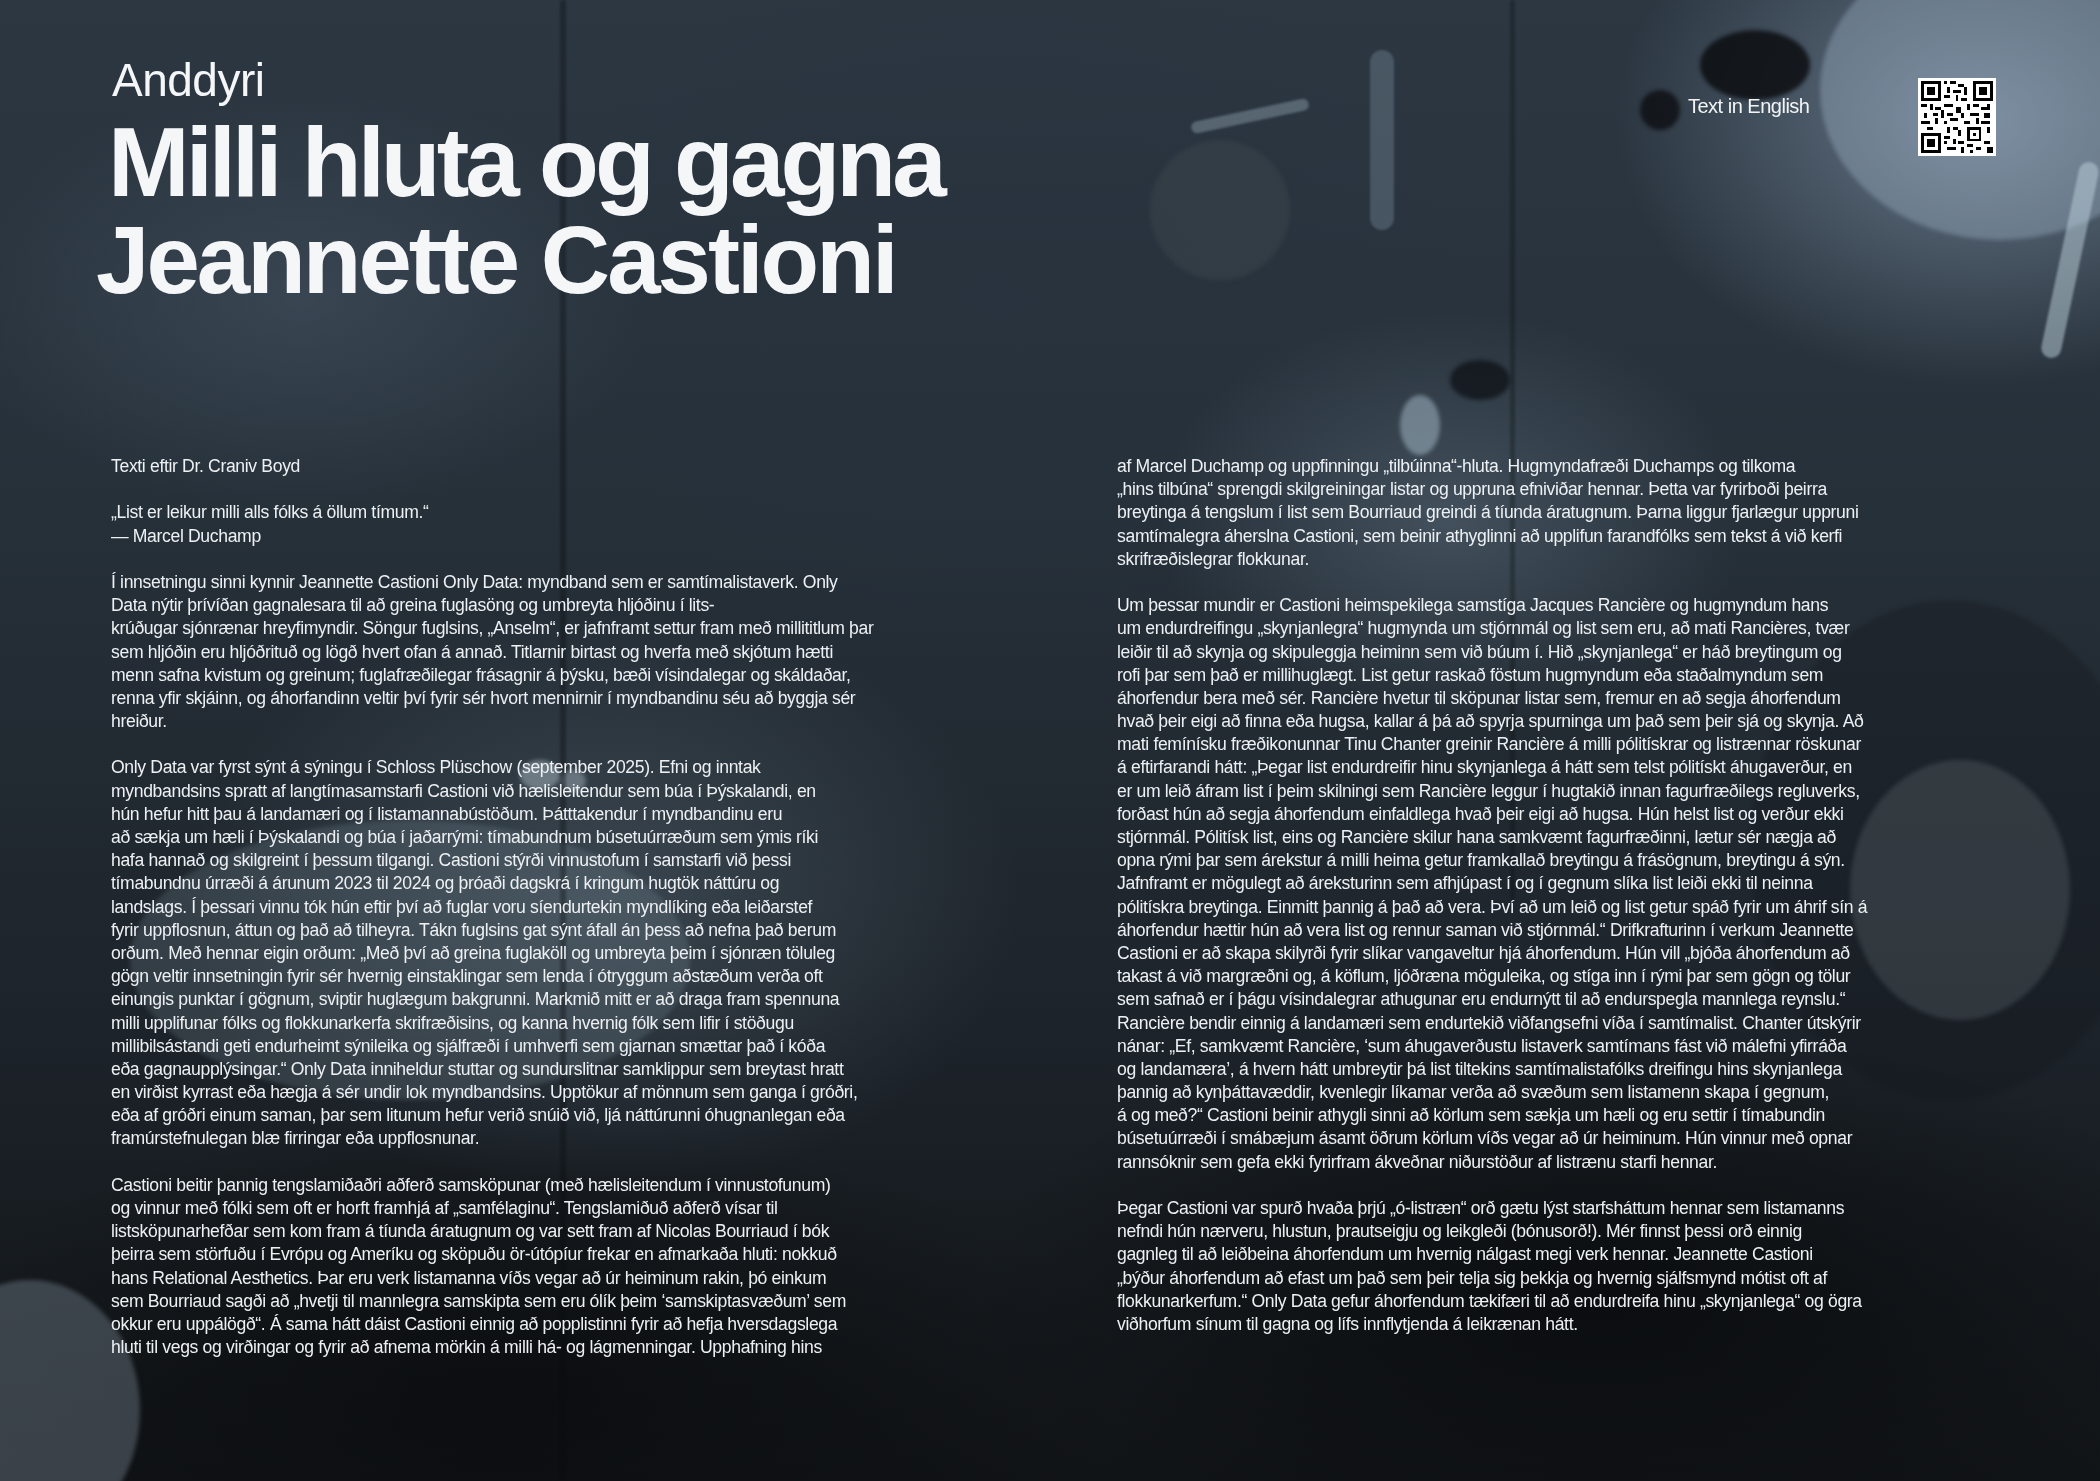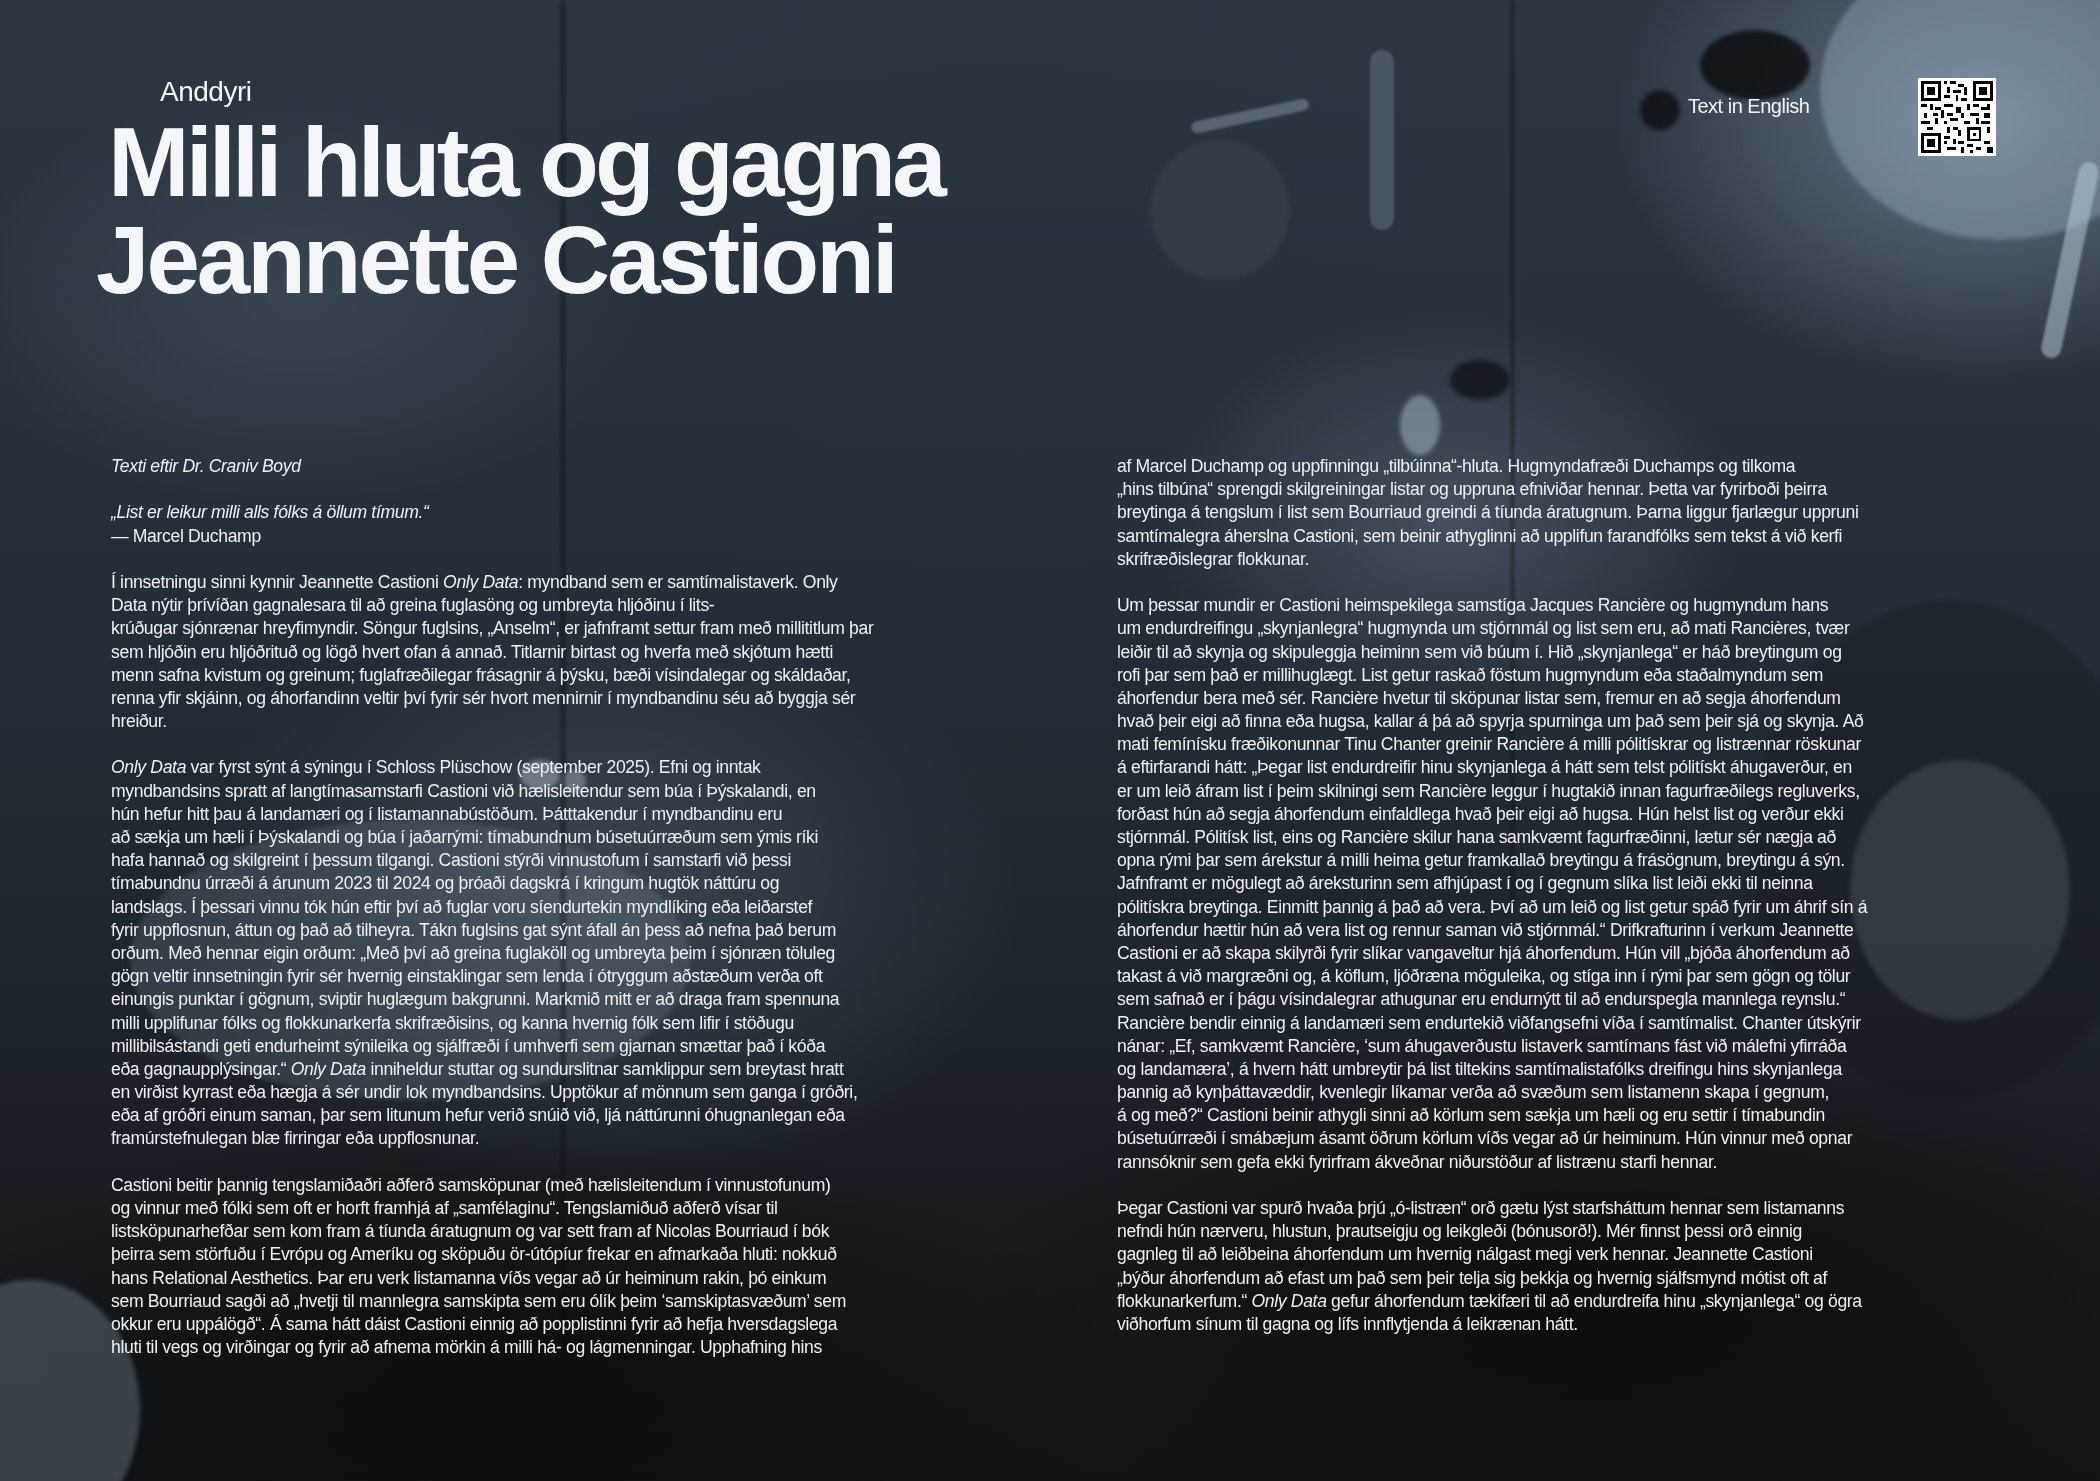--- a/index.html
+++ b/index.html
@@ -21,22 +21,22 @@
       radial-gradient(ellipse 700px 500px at 1000px 300px, rgba(40,50,62,0.6), transparent 70%),
       radial-gradient(ellipse 900px 400px at 1600px 1300px, rgba(8,10,12,0.8), transparent 70%),
       radial-gradient(ellipse 900px 400px at 500px 1400px, rgba(10,12,14,0.85), transparent 70%),
       linear-gradient(180deg, #2c3742 0%, #263039 35%, #1e252c 65%, #111417 100%);
   }
   .blot { position: absolute; border-radius: 50%; filter: blur(2px); }
   .streak { position: absolute; border-radius: 40px; filter: blur(1px); }
 
   
   .kicker {
-    position: absolute; left: 112px; top: 68px;
-    font-size: 28px; font-weight: 400; letter-spacing: -0.5px; line-height: 48px; margin-left: 48px;
+    position: absolute; left: 112px; top: 56px;
+    font-size: 46px; font-weight: 400; letter-spacing: -0.5px; line-height: 48px;
   }
   .title {
     position: absolute; left: 108px; top: 112px;
     font-size: 98px; font-weight: 700; letter-spacing: -4px; line-height: 100px;
     white-space: nowrap;
   }
   .artist {
     position: absolute; left: 96px; top: 210px;
     font-size: 96px; font-weight: 700; letter-spacing: -3px; line-height: 100px;
     white-space: nowrap;
@@ -55,21 +55,21 @@
   
   .col {
     position: absolute; top: 455px;
     font-size: 17.6px; line-height: 23.2px; letter-spacing: -0.35px;
     color: #eef1f4;
   }
   .col-left { left: 111px; width: 900px; }
   .col-right { left: 1117px; width: 900px; top: 455px; }
   .line { display: block; white-space: nowrap; height: 23.2px; }
   .gap { height: 23.2px; display: block; }
-  .it { font-style: italic; }
+  .it { }
 </style>
 </head>
 <body>
 
 <div class="bg">
   <div class="blot" style="left:1820px;top:-60px;width:360px;height:300px;background:rgba(170,190,210,0.35)"></div>
   <div class="blot" style="left:1700px;top:30px;width:110px;height:70px;background:rgba(12,14,18,0.85)"></div>
   <div class="blot" style="left:1640px;top:90px;width:40px;height:40px;background:rgba(12,14,18,0.8)"></div>
   <div class="blot" style="left:1450px;top:360px;width:60px;height:40px;background:rgba(12,14,18,0.7)"></div>
   <div class="blot" style="left:1400px;top:395px;width:40px;height:60px;background:rgba(160,180,195,0.55)"></div>

